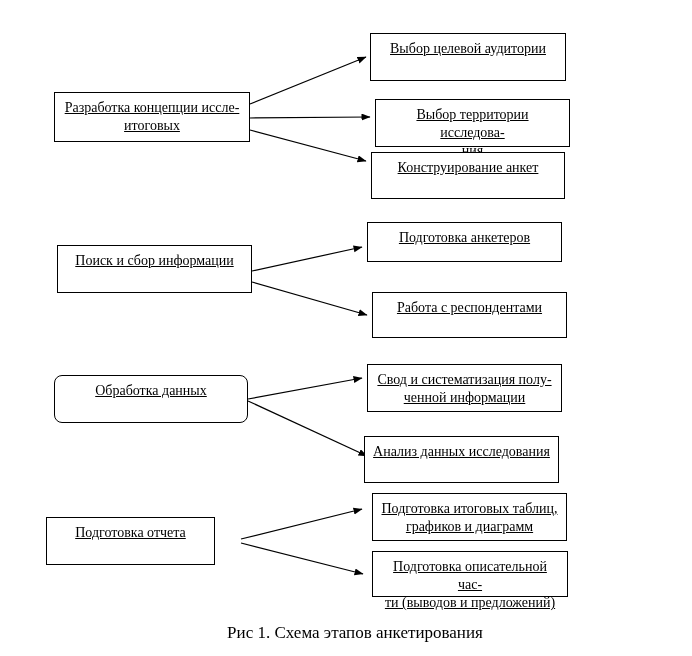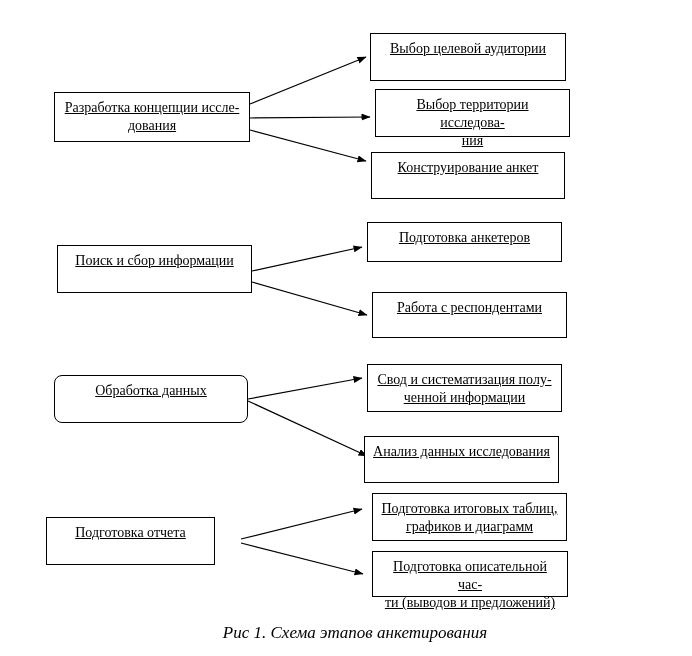--- a/index.html
+++ b/index.html
@@ -38,21 +38,20 @@
   .caption {
     position: absolute;
     left: 0;
     top: 622px;
     width: 100%;
     box-sizing: border-box;
     padding-left: 18px;
     text-align: center;
     font-size: 17px;
     line-height: 22px;
-    font-style: italic;
   }
 </style>
 </head>
 <body>
 
 <div class="canvas">
 
   <svg class="arrows" viewBox="0 0 692 656" xmlns="http://www.w3.org/2000/svg">
     <defs>
       <marker id="ah" markerUnits="userSpaceOnUse" markerWidth="10" markerHeight="9" refX="8.5" refY="3.5" orient="auto">
@@ -66,27 +65,27 @@
       <line x1="252" y1="271" x2="362" y2="247" marker-end="url(#ah)"></line>
       <line x1="252" y1="282" x2="367" y2="315" marker-end="url(#ah)"></line>
       <line x1="248" y1="399" x2="362" y2="378" marker-end="url(#ah)"></line>
       <line x1="248" y1="401" x2="367" y2="456" marker-end="url(#ah)"></line>
       <line x1="241" y1="539" x2="362" y2="509" marker-end="url(#ah)"></line>
       <line x1="241" y1="543" x2="363" y2="574" marker-end="url(#ah)"></line>
     </g>
   </svg>
 
   <div class="box" style="left:54px;  top:92px;  width:196px; height:50px;">Разработка концепции иссле-
-дования</div>
+итоговых</div>
   <div class="box" style="left:57px;  top:245px; width:195px; height:48px;">Поиск и сбор информации</div>
   <div class="box" style="left:54px;  top:375px; width:194px; height:48px;border-radius:8px;">Обработка данных</div>
   <div class="box" style="left:46px;  top:517px; width:169px; height:48px;">Подготовка отчета</div>
 
   <div class="box" style="left:370px; top:33px;  width:196px; height:48px;">Выбор целевой аудитории</div>
-  <div class="box" style="left:375px; top:89px;  width:195px; height:48px;">Выбор территории исследова-
+  <div class="box" style="left:375px; top:99px;  width:195px; height:48px;">Выбор территории исследова-
 ния</div>
   <div class="box" style="left:371px; top:152px; width:194px; height:47px;">Конструирование анкет</div>
   <div class="box" style="left:367px; top:222px; width:195px; height:40px;">Подготовка анкетеров</div>
   <div class="box" style="left:372px; top:292px; width:195px; height:46px;">Работа с респондентами</div>
   <div class="box" style="left:367px; top:364px; width:195px; height:48px;">Свод и систематизация полу-
 ченной информации</div>
   <div class="box" style="left:364px; top:436px; width:195px; height:47px;">Анализ данных исследования</div>
   <div class="box" style="left:372px; top:551px; width:196px; height:46px;">Подготовка описательной час-
 ти (выводов и предложений)</div>
   <div class="box" style="left:372px; top:493px; width:195px; height:48px;">Подготовка итоговых таблиц,

